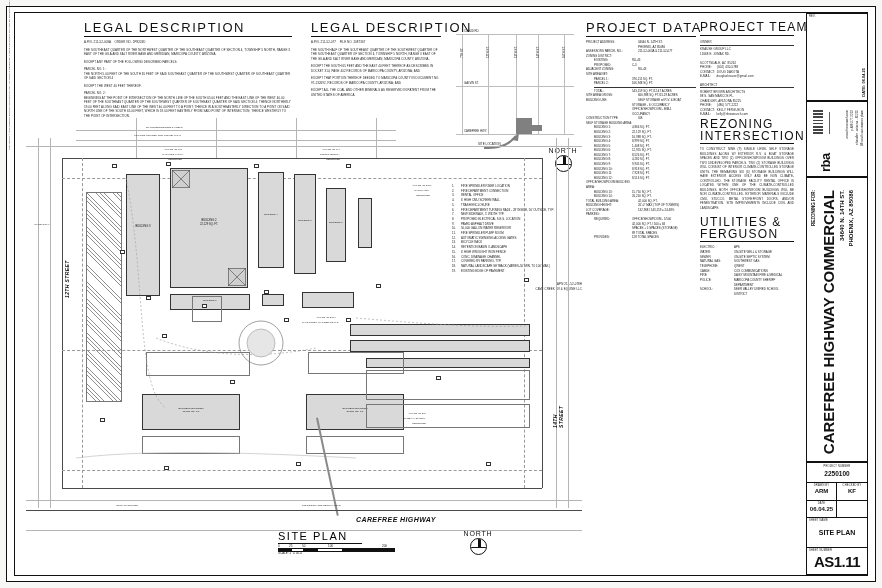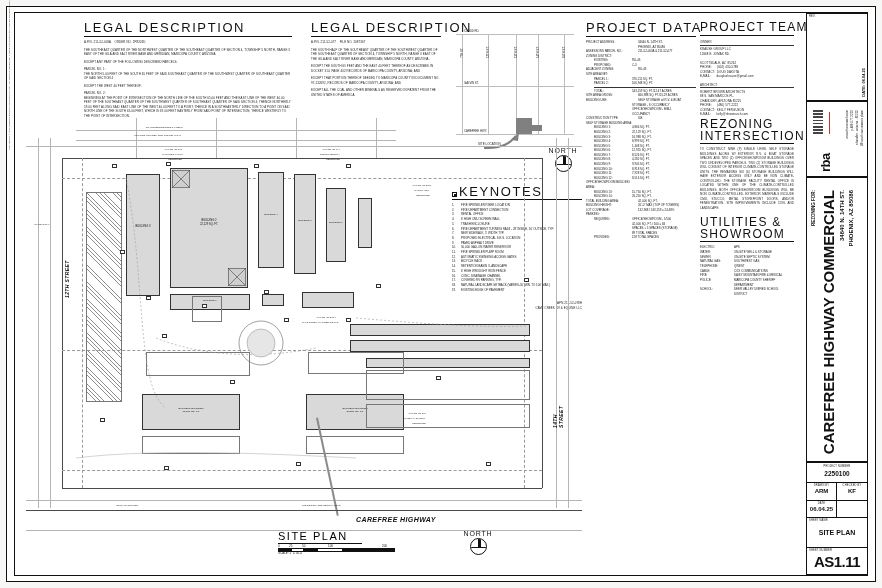--- a/index.html
+++ b/index.html
@@ -195,26 +195,20 @@
       </svg>
       <div class="vlabel" style="left:28px;top:122px;font-size:3px;">SITE LOCATION</div>
     </div>
     <div class="north-wrap" style="left:96px;top:127px;width:34px;">
       <div class="north-txt">NORTH</div>
       <div class="north-circ"></div>
     </div>
   </div>
 
   <div class="panel" style="left:452px;top:184px;width:130px;">
-    <div style="display:flex;align-items:flex-end;border-bottom:1px solid #111;margin-bottom:3px;">
-      <span style="display:inline-block;width:5px;height:5px;border:0.8px solid #111;margin-right:2px;margin-bottom:2px;position:relative;">
-        <span style="position:absolute;left:1px;top:1px;width:2px;height:2px;background:#111;"></span>
-      </span>
-      <span class="ttl" style="border:0;margin:0;padding:0;">KEYNOTES</span>
-    </div>
     <div id="keynote-list">
         <div class="kn-row">
           <span class="kn-num">1.</span>
           <span class="kn-txt">FIRE SPRINKLER RISER LOCATION</span>
         </div>
         <div class="kn-row">
           <span class="kn-num">2.</span>
           <span class="kn-txt">FIRE DEPARTMENT CONNECTION</span>
         </div>
         <div class="kn-row">
@@ -487,21 +481,21 @@
   </div>
 
   <div class="panel" style="left:700px;top:118px;width:94px;">
     <div class="ttl small" style="border:0;padding:0;margin:0;line-height:1.02;">REZONING</div>
     <div class="ttl small" style="line-height:1.02;">INTERSECTION</div>
     <div class="body-txt" style="text-align:justify;">TO CONSTRUCT NINE (9) SINGLE LEVEL SELF STORAGE BUILDINGS ALONG W/ EXTERIOR R.V. &amp; BOAT STORAGE SPACES AND TWO (2) OFFICE/SHOWROOM BUILDINGS OVER TWO UNDEVELOPED PARCELS. TWO (2) STORAGE BUILDINGS WILL CONSIST OF INTERIOR CLIMATE-CONTROLLED STORAGE UNITS. THE REMAINING SIX (6) STORAGE BUILDINGS WILL HAVE EXTERIOR ACCESS ONLY AND BE NON CLIMATE-CONTROLLED. THE STORAGE FACILITY RENTAL OFFICE IS LOCATED WITHIN ONE OF THE CLIMATE-CONTROLLED BUILDINGS. BOTH OFFICE/SHOWROOM BUILDINGS WILL BE NON CLIMATE-CONTROLLED. EXTERIOR MATERIALS INCLUDE CMU, STUCCO, METAL STOREFRONT DOORS, AND/OR FENESTRATION. SITE IMPROVEMENTS INCLUDE CIVIL AND LANDSCAPE.</div>
   </div>
 
   <div class="panel" style="left:700px;top:216px;width:94px;">
     <div class="ttl small" style="border:0;padding:0;margin:0;line-height:1.02;">UTILITIES &amp;</div>
-    <div class="ttl small" style="line-height:1.02;">SHOWROOM</div>
+    <div class="ttl small" style="line-height:1.02;">FERGUSON</div>
     <div id="ut-list">
         <div class="ut-row">
           <span class="ut-k">ELECTRIC:</span>
           <span class="ut-v">APS</span>
         </div>
         <div class="ut-row">
           <span class="ut-k">WATER:</span>
           <span class="ut-v">ON-SITE WELL &amp; STORAGE</span>
         </div>
         <div class="ut-row">

